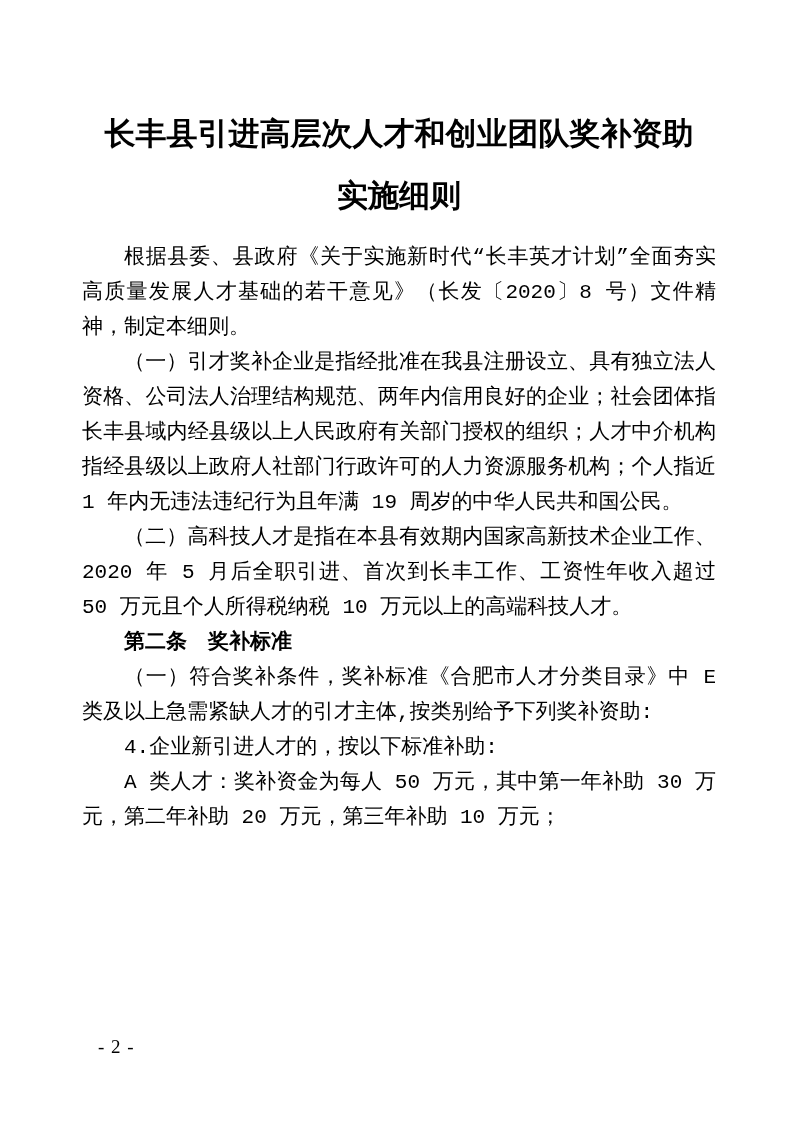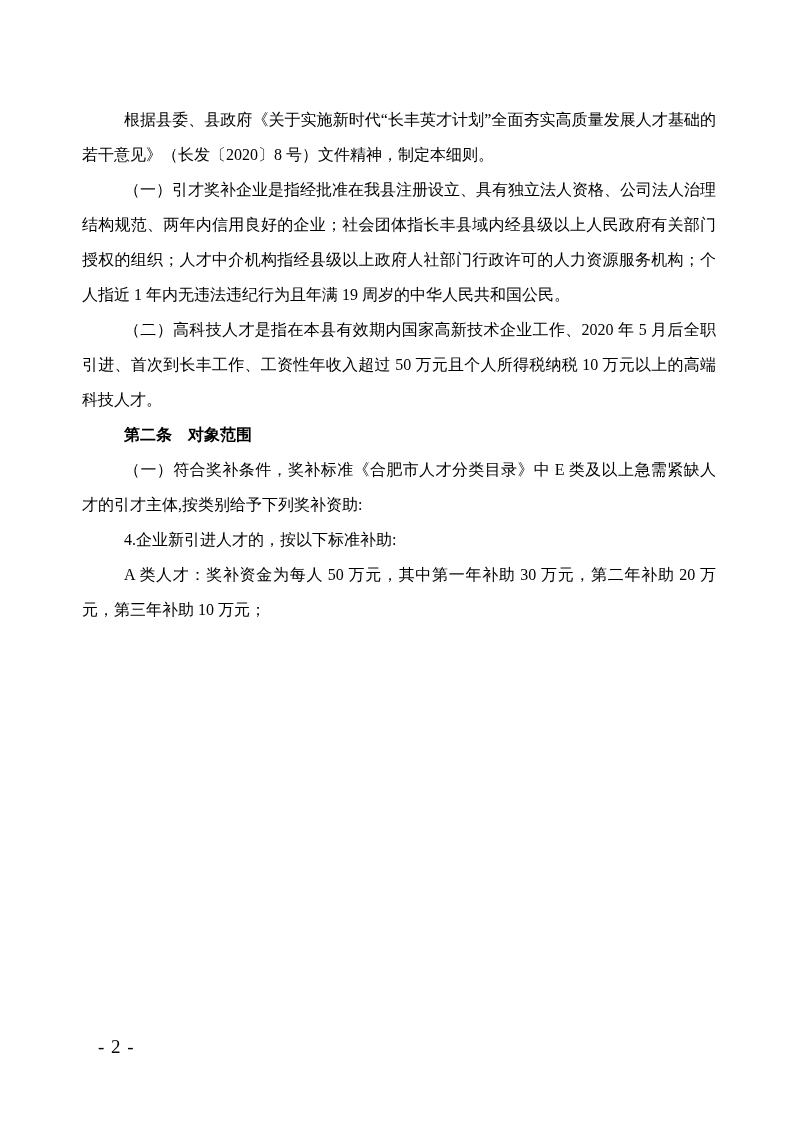--- a/index.html
+++ b/index.html
@@ -28,24 +28,26 @@
     line-height: 62px;
     font-weight: bold;
     text-align: center;
     letter-spacing: 0px;
     font-family: "DejaVu Serif", "Liberation Serif", serif;
   }
   .doc-title .title-line {
     display: block;
   }
   .doc-body {
-    font-size: 16px;
+    margin-top: 14px;
+    font-size: 21px;
     line-height: 35px;
     text-align: justify;
     text-justify: inter-ideograph;
+    font-family: Liberation Mono, monospace;
   }
   .doc-body p {
     margin: 0;
     text-indent: 42px;
   }
   .doc-body p.heading {
     font-weight: bold;
   }
   .page-number {
     position: absolute;
@@ -54,24 +56,28 @@
     font-size: 19px;
     line-height: 28px;
     letter-spacing: 1px;
   }
 </style>
 </head>
 <body>
 
 <div class="page">
   <div class="content">
+    <h1 class="doc-title">
+      <span class="title-line">长丰县引进高层次人才和创业团队奖补资助</span>
+      <span class="title-line">实施细则</span>
+    </h1>
     <div class="doc-body">
       <p>根据县委、县政府《关于实施新时代“长丰英才计划”全面夯实高质量发展人才基础的若干意见》（长发〔2020〕8 号）文件精神，制定本细则。</p>
       <p>（一）引才奖补企业是指经批准在我县注册设立、具有独立法人资格、公司法人治理结构规范、两年内信用良好的企业；社会团体指长丰县域内经县级以上人民政府有关部门授权的组织；人才中介机构指经县级以上政府人社部门行政许可的人力资源服务机构；个人指近 1 年内无违法违纪行为且年满 19 周岁的中华人民共和国公民。</p>
       <p>（二）高科技人才是指在本县有效期内国家高新技术企业工作、2020 年 5 月后全职引进、首次到长丰工作、工资性年收入超过 50 万元且个人所得税纳税 10 万元以上的高端科技人才。</p>
-      <p class="heading">第二条　对象范围</p>
+      <p class="heading">第二条　奖补标准</p>
       <p>（一）符合奖补条件，奖补标准《合肥市人才分类目录》中 E 类及以上急需紧缺人才的引才主体,按类别给予下列奖补资助:</p>
       <p>4.企业新引进人才的，按以下标准补助:</p>
       <p>A 类人才：奖补资金为每人 50 万元，其中第一年补助 30 万元，第二年补助 20 万元，第三年补助 10 万元；</p>
     </div>
   </div>
   <div class="page-number">- 2 -</div>
 </div>
 
 </body></html>

